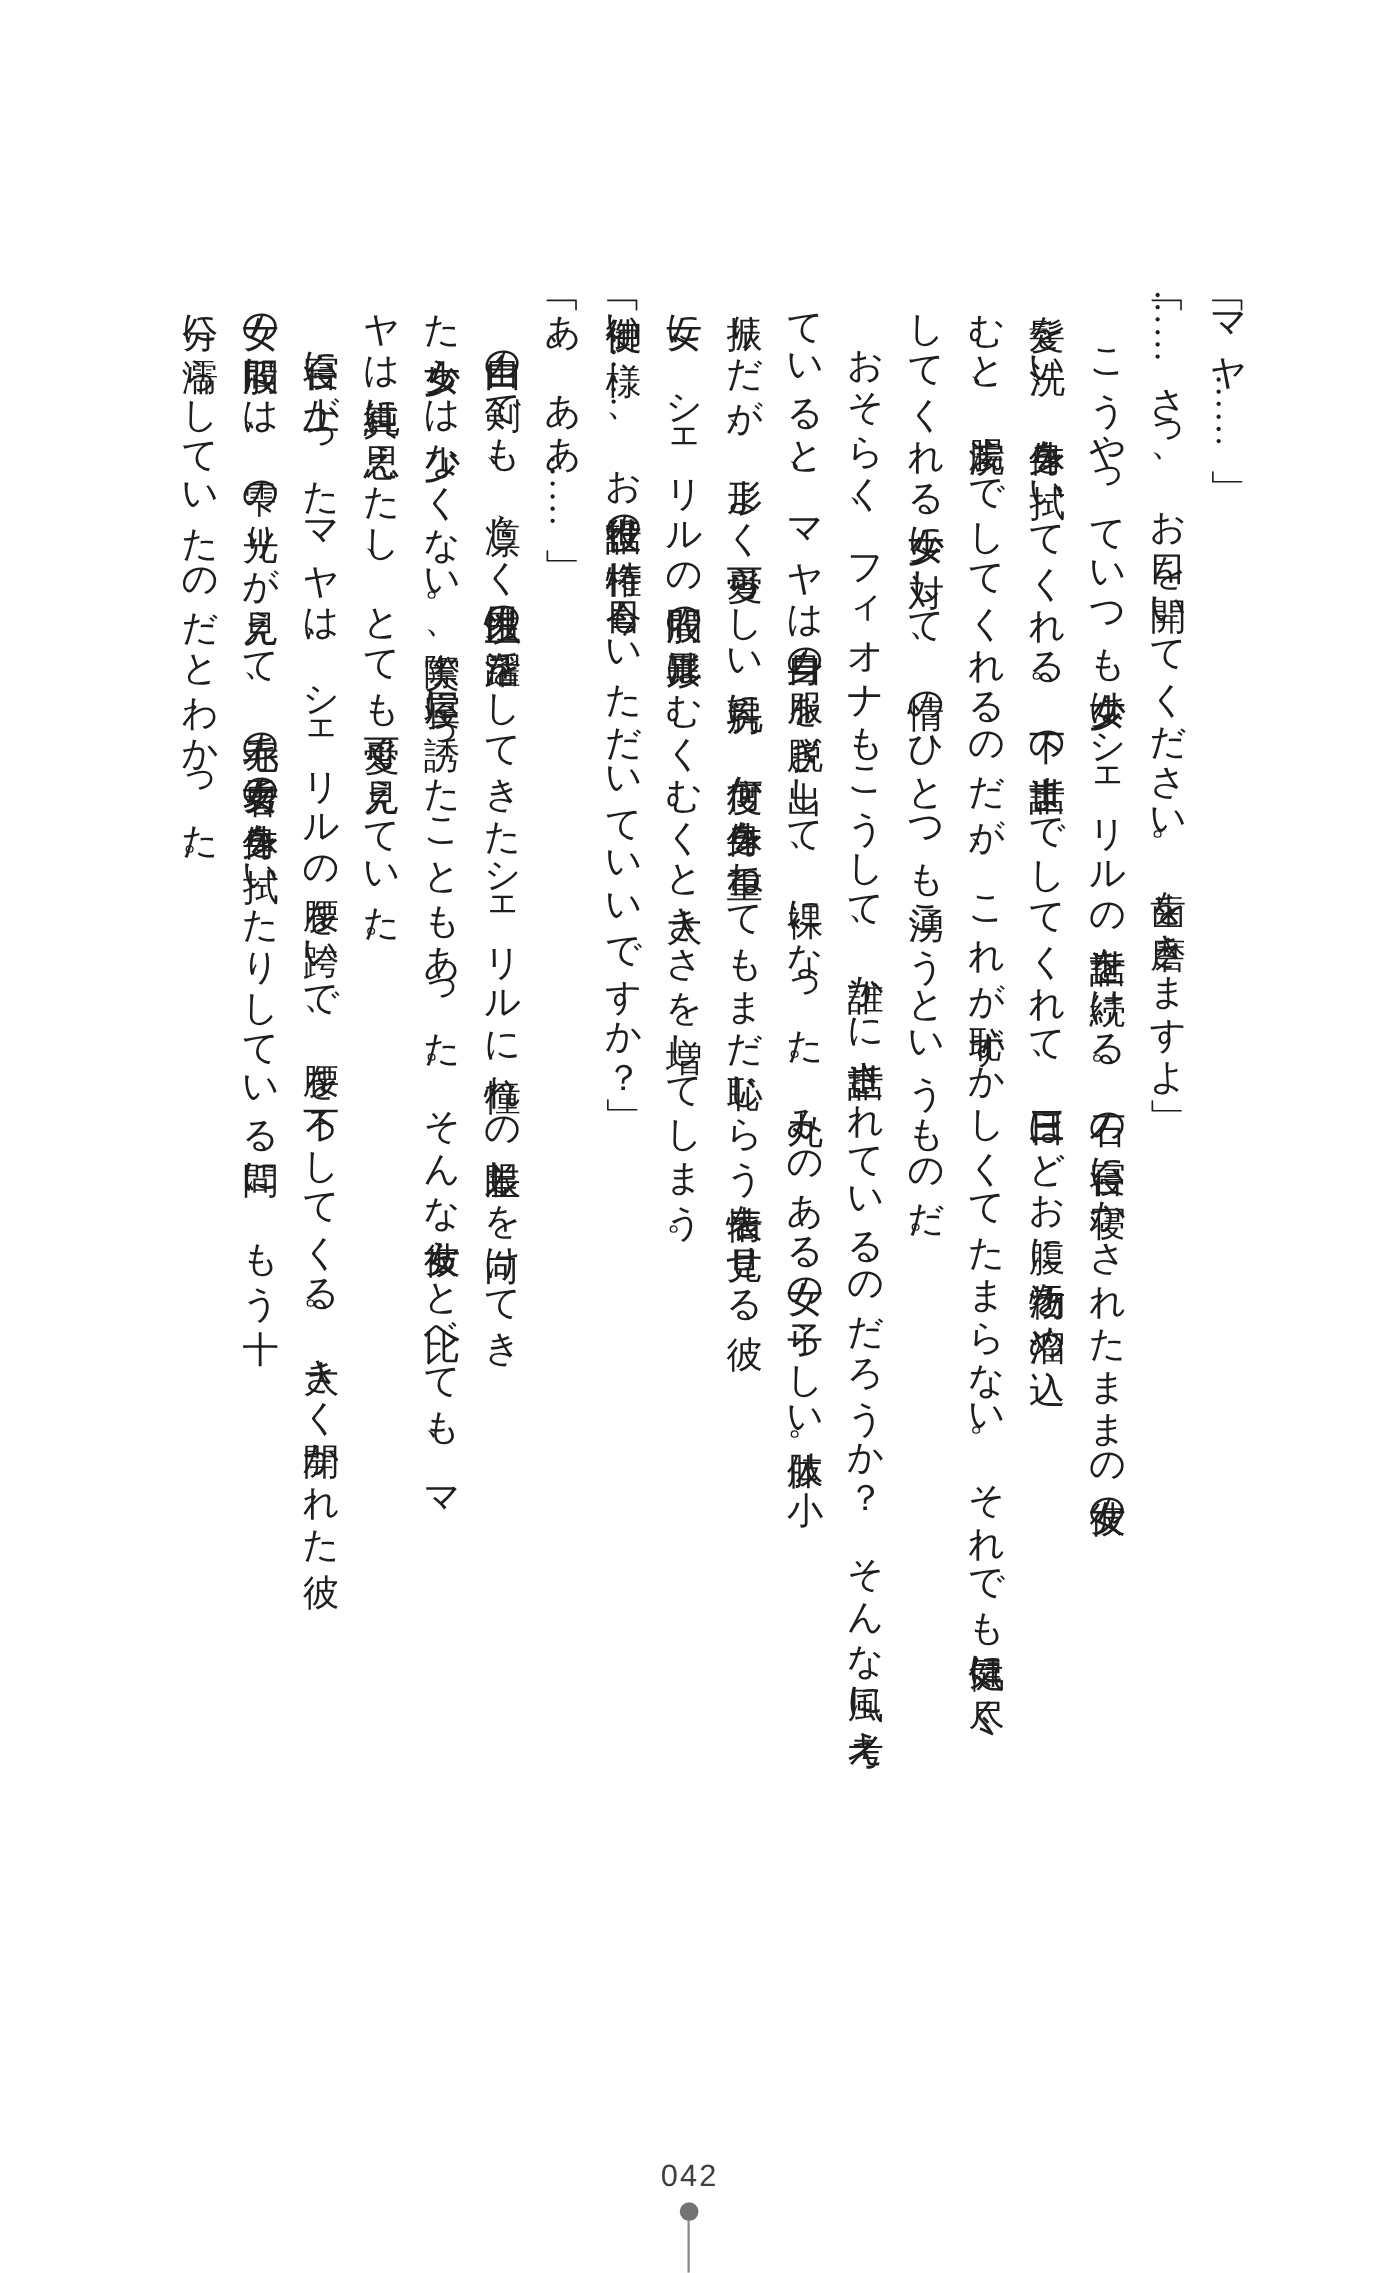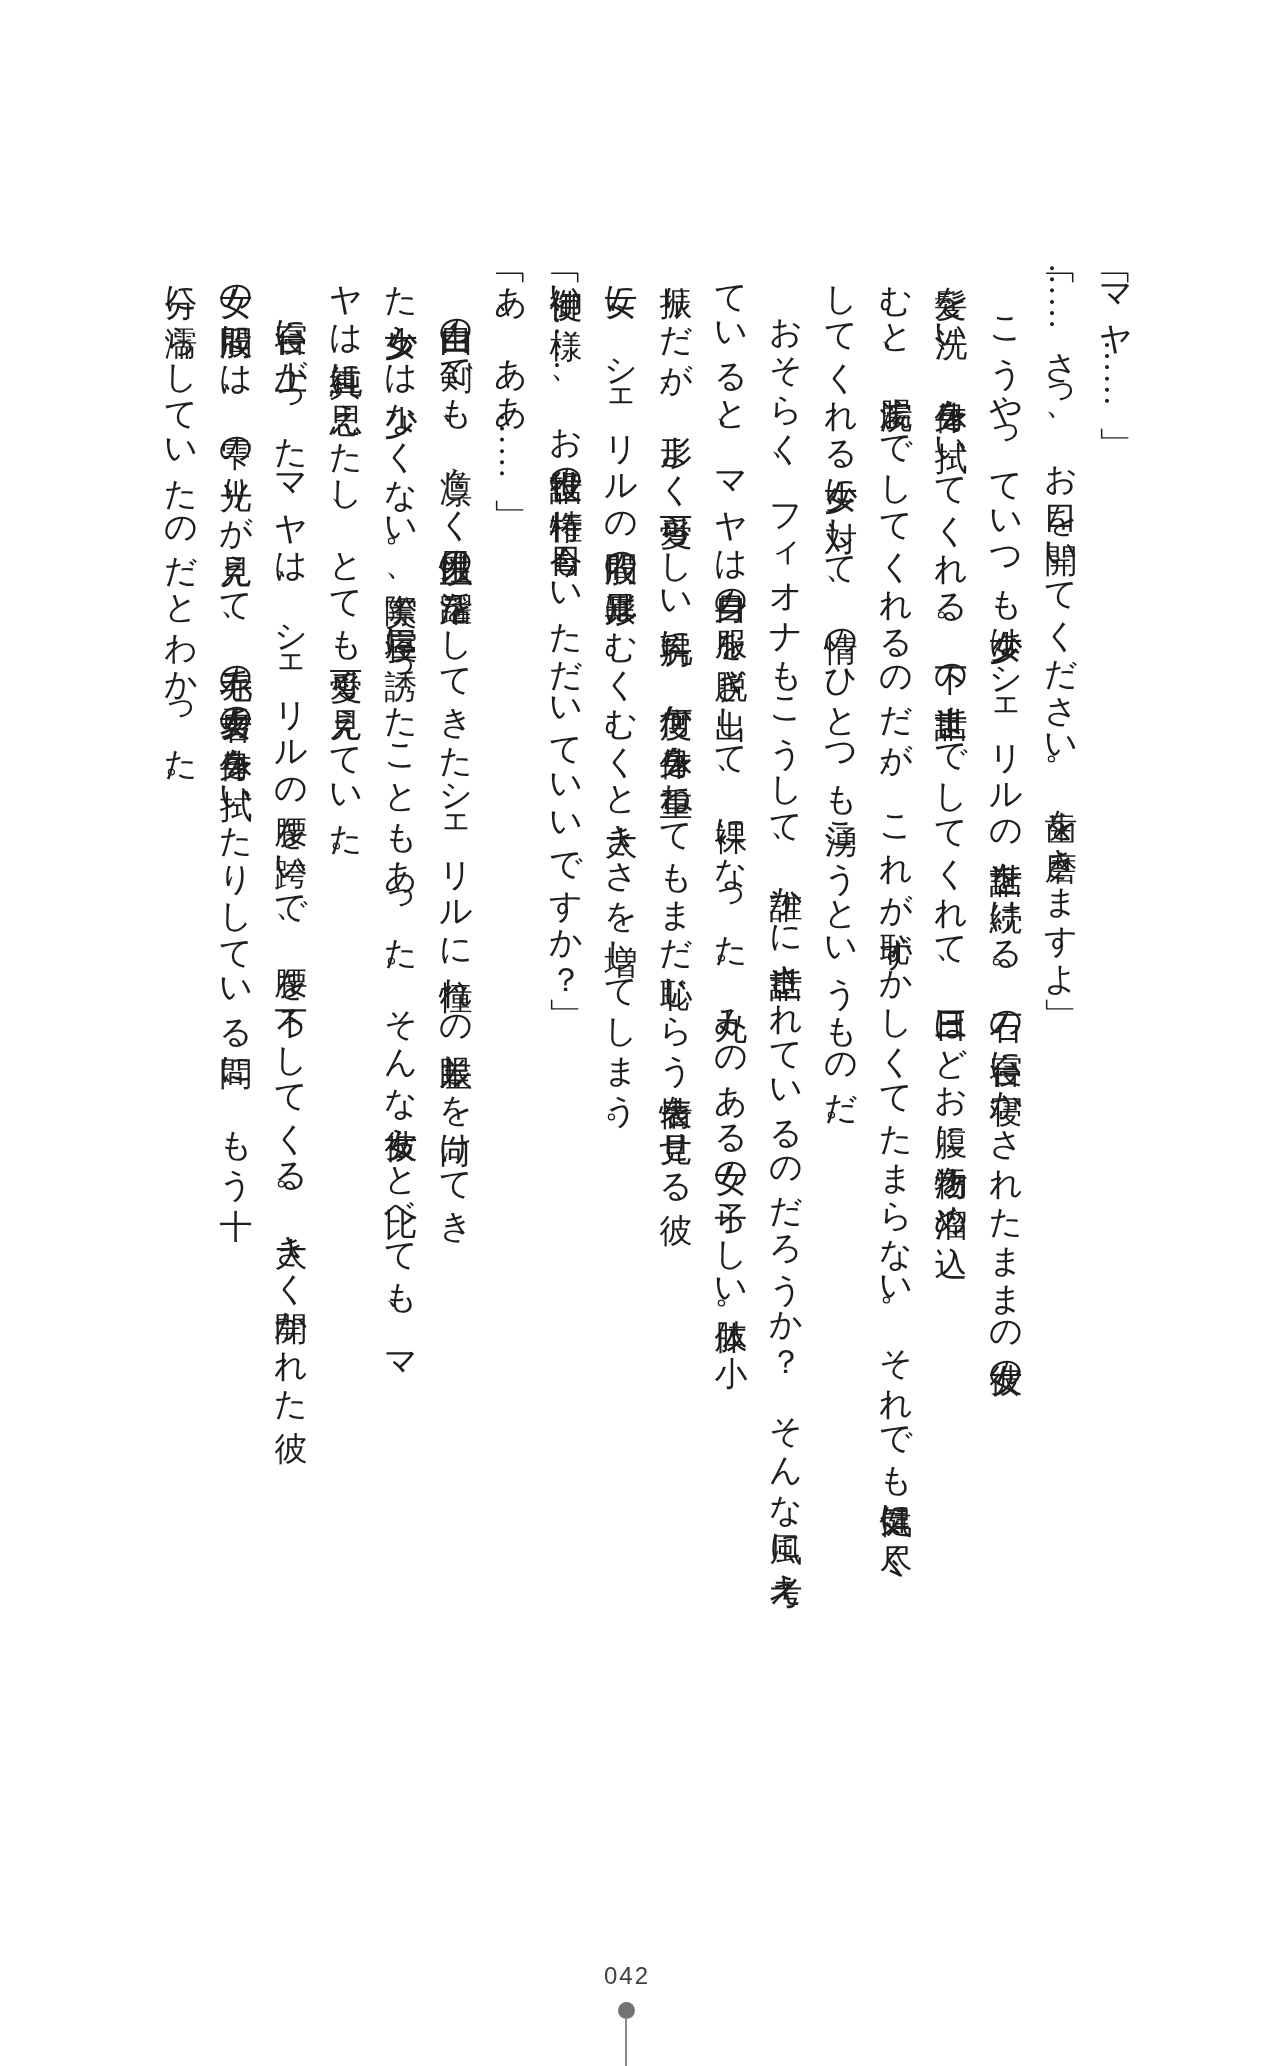--- a/index.html
+++ b/index.html
@@ -39,21 +39,21 @@
     text-indent: 1em;
   }
   
   .footer-number {
     position: absolute;
     left: 561px;
     top: 1962px;
     width: 132px;
     text-align: center;
     font-family: "Liberation Sans", "DejaVu Sans", sans-serif;
-    font-size: 24px;
+    font-size: 28px;
     font-weight: 400;
     letter-spacing: 2px;
     color: #3f3f3f;
   }
   .footer-dot {
     position: absolute;
     left: 618px;
     top: 2002px;
     width: 17px;
     height: 17px;

